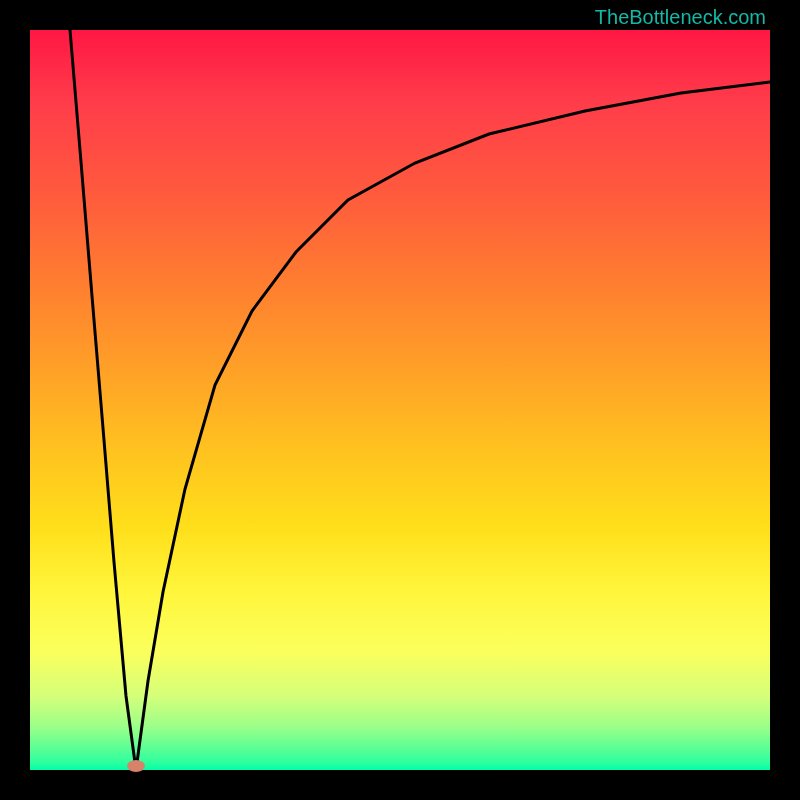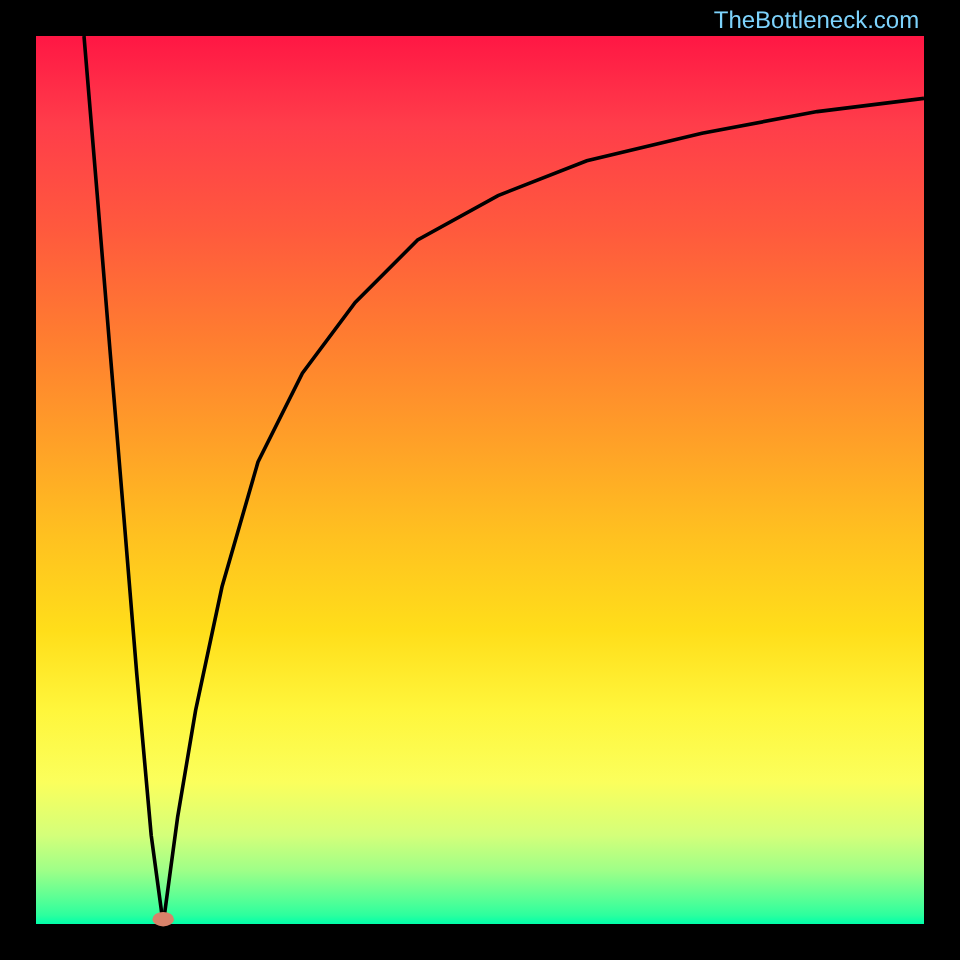--- a/index.html
+++ b/index.html
@@ -34,21 +34,21 @@
         #9eff88 94%,
         #5cff95 97%,
         #2dff9e 99%,
         #00ffaa 100%
       );
     }
     .watermark {
       position: absolute;
       top: 6px;
       right: 34px;
-      color: #7dd3fc;
+      color: #14b8a6;
       font-size: 20px;
       font-weight: 500;
       z-index: 10;
     }
     .curve-svg {
       position: absolute;
       top: 0;
       left: 0;
       width: 100%;
       height: 100%;

